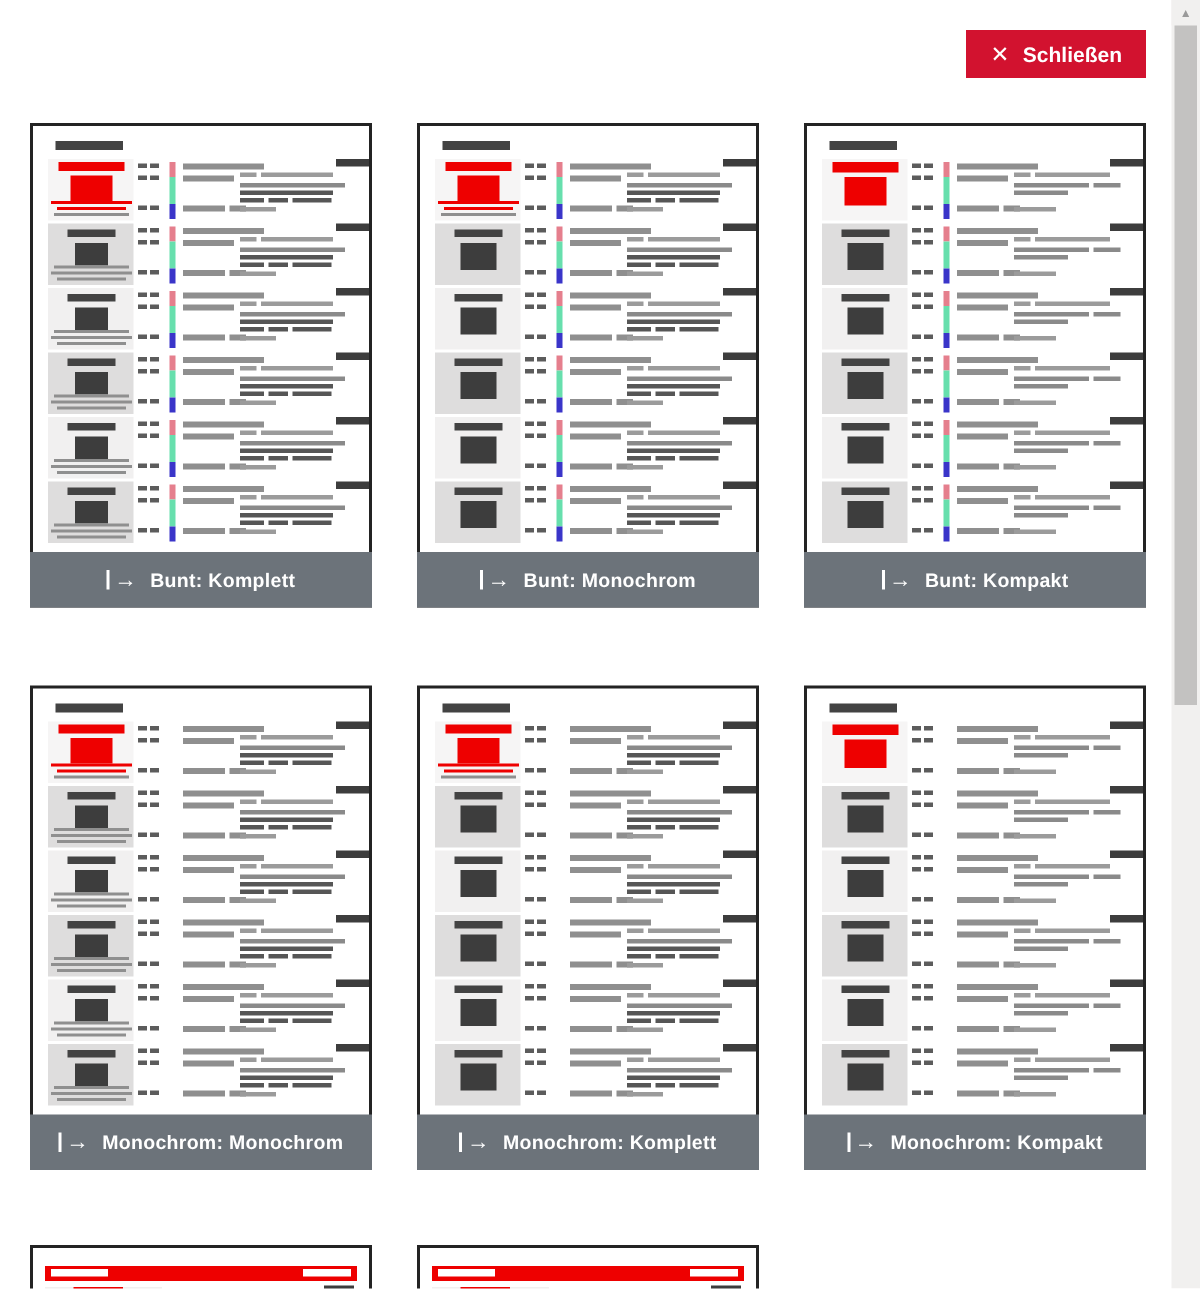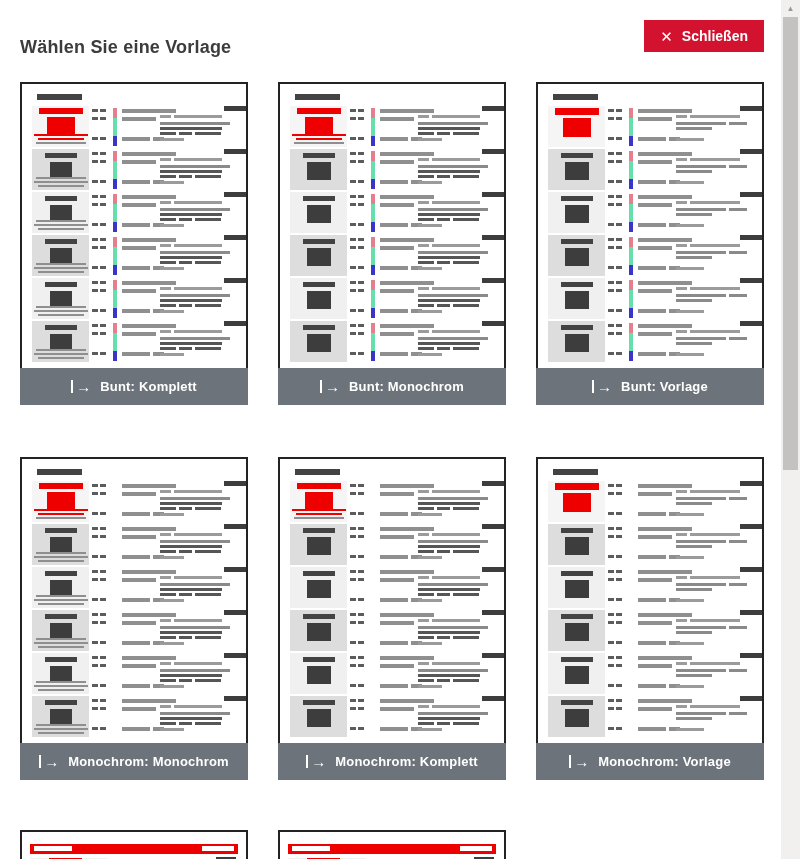--- a/index.html
+++ b/index.html
@@ -76,21 +76,20 @@
   .scrollbar{position:absolute;right:0;top:0;width:19px;height:859px;background:#f1f0ef;}
   .sb-btn{position:absolute;top:0;left:0;width:19px;height:17px;display:flex;align-items:center;justify-content:center;
     color:#9a9a9a;font-size:8px;background:#f1f0ef;cursor:pointer;}
   .sb-thumb{position:absolute;top:17px;left:2px;width:15px;height:453px;background:#c3c2c1;cursor:pointer;}
 </style>
 </head>
 <body>
 
 <div class="page">
 
-  <h1 class="page-title">Wählen Sie eine Vorlage</h1>
 
   <button class="close-btn">
     <span class="x">✕</span>
     <span>Schließen</span>
   </button>
 
   <div id="grid">
       <div class="card" style="left: 20px; top: 82px;">
         <div class="preview">
           <div class="logo-bar"></div>
@@ -896,21 +895,21 @@
               <div class="seg g-mid" style="top: 21px; left: 0px; width: 36px;"></div>
               <div class="seg g-light" style="top: 32px; left: 0px; width: 28px;"></div>
             </div>
           </div>
         </div>
         <div class="card-footer">
           <div class="apply-icon">
             <div class="ibar"></div>
             <span class="arrow">→</span>
           </div>
-          <span class="card-label">Bunt: Vorlage</span>
+          <span class="card-label">Bunt: Kompakt</span>
         </div>
       </div>
       <div class="card" style="left: 20px; top: 457px;">
         <div class="preview">
           <div class="logo-bar"></div>
           <div class="mrow lay-komplett">
             <div class="lbox featured">
               <div class="ltitle"></div>
               <div class="lsq"></div>
               <div class="llines">
@@ -1621,21 +1620,21 @@
               <div class="seg g-mid" style="top: 21px; left: 0px; width: 36px;"></div>
               <div class="seg g-light" style="top: 32px; left: 0px; width: 28px;"></div>
             </div>
           </div>
         </div>
         <div class="card-footer">
           <div class="apply-icon">
             <div class="ibar"></div>
             <span class="arrow">→</span>
           </div>
-          <span class="card-label">Monochrom: Vorlage</span>
+          <span class="card-label">Monochrom: Kompakt</span>
         </div>
       </div>
       <div class="card" style="left: 20px; top: 830px;">
         <div class="red-header">
           <div class="inset inset-l"></div>
           <div class="inset inset-r"></div>
         </div>
         <div class="sub-strip"></div>
         <div class="sub-red"></div>
         <div class="sub-sq"></div>

